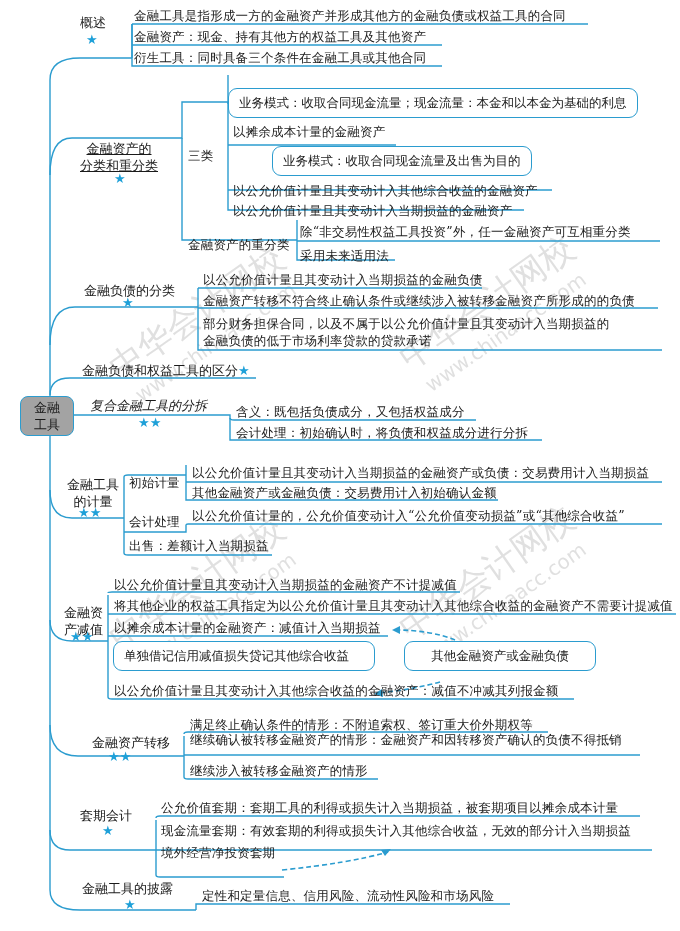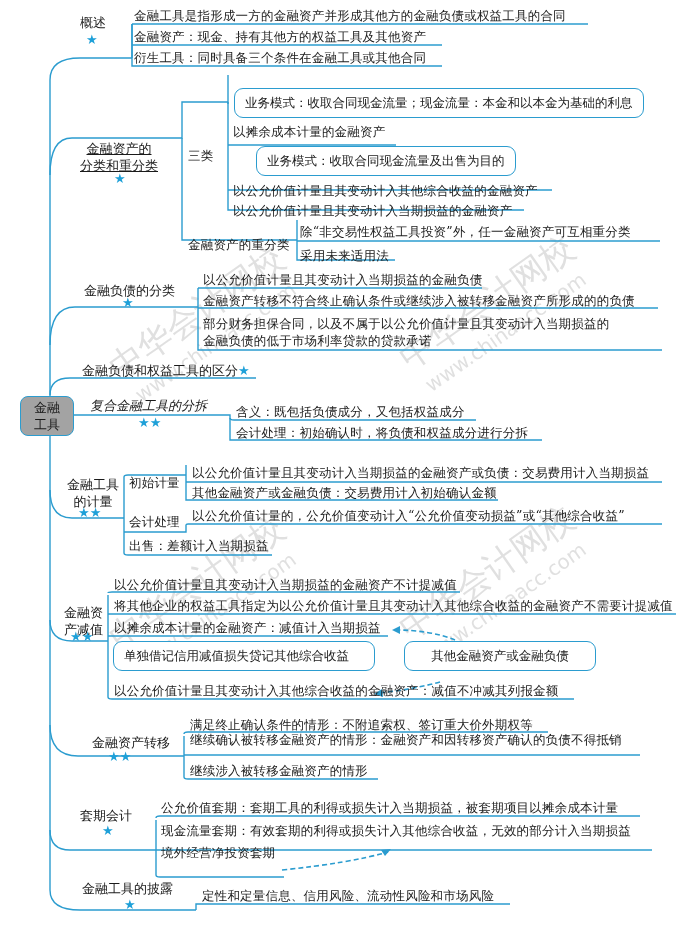--- a/index.html
+++ b/index.html
@@ -108,25 +108,25 @@
 <div class="t" style="left:134px;top:8px;">金融工具是指形成一方的金融资产并形成其他方的金融负债或权益工具的合同</div>
 <div class="t" style="left:134px;top:29px;">金融资产：现金、持有其他方的权益工具及其他资产</div>
 <div class="t" style="left:134px;top:50px;">衍生工具：同时具备三个条件在金融工具或其他合同</div>
 
 <div class="h" style="left:80px;top:140px;text-align:center;text-decoration:underline;">
   <span>金融资产的</span><br>
   <span>分类和重分类</span>
 </div>
 <div class="star" style="left:114px;top:172px;">★</div>
 <div class="t" style="left:188px;top:148px;">三类</div>
-<div class="bubble" style="left:234px;top:88px;height:28px;">
+<div class="bubble" style="left:228px;top:88px;height:28px;">
   <span>业务模式：收取合同现金流量；现金流量：本金和以本金为基础的利息</span>
 </div>
 <div class="t" style="left:233px;top:124px;">以摊余成本计量的金融资产</div>
-<div class="bubble" style="left:256px;top:146px;height:28px;">
+<div class="bubble" style="left:272px;top:146px;height:28px;">
   <span>业务模式：收取合同现金流量及出售为目的</span>
 </div>
 <div class="t" style="left:233px;top:183px;">以公允价值计量且其变动计入其他综合收益的金融资产</div>
 <div class="t" style="left:233px;top:203px;">以公允价值计量且其变动计入当期损益的金融资产</div>
 <div class="t" style="left:188px;top:237px;">金融资产的重分类</div>
 <div class="t" style="left:300px;top:224px;">除“非交易性权益工具投资”外，任一金融资产可互相重分类</div>
 <div class="t" style="left:300px;top:248px;">采用未来适用法</div>
 
 <div class="h" style="left:84px;top:282px;">金融负债的分类</div>
 <div class="star" style="left:122px;top:296px;">★</div>

